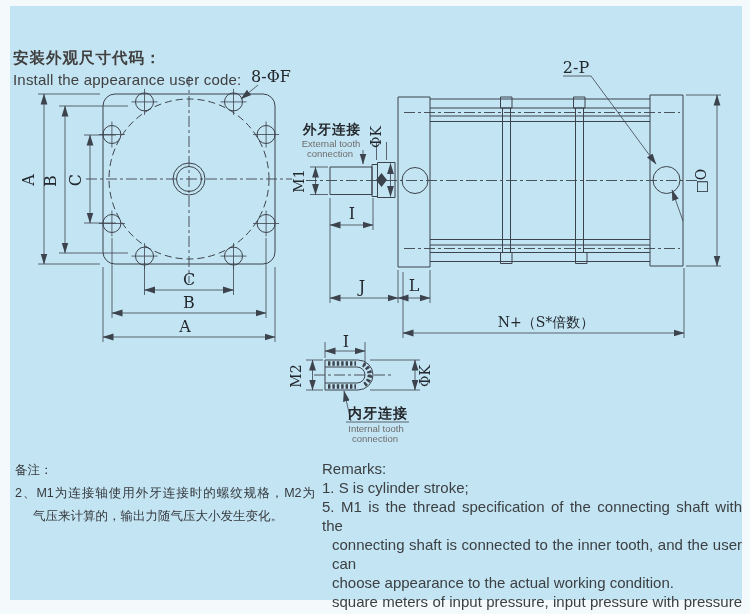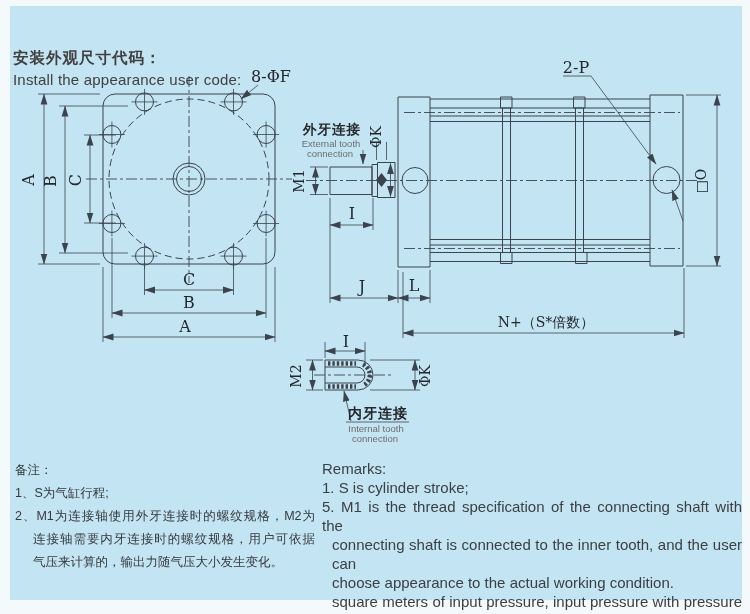--- a/index.html
+++ b/index.html
@@ -244,23 +244,21 @@
       <line class="thin" x1="351" y1="421" x2="344" y2="391" marker-end="url(#aE)"></line>
       <text class="cjk-bold" x="378" y="418" text-anchor="middle" style="font-size:14px">内牙连接</text>
       <line class="thin" x1="346" y1="422" x2="409" y2="422"></line>
       <text class="graylab" x="376" y="432" text-anchor="middle">Internal tooth</text>
       <text class="graylab" x="375" y="442" text-anchor="middle">connection</text>
     </g>
   </svg>
 
   <div id="remarks-zh" class="remarks">
     <div class="r-head">备注：</div>
-    <div class="jl">1、S为气缸行程;</div>
     <div class="jl stretch">2、M1为连接轴使用外牙连接时的螺纹规格，M2为</div>
-    <div class="jl stretch ind-zh">连接轴需要内牙连接时的螺纹规格，用户可依据</div>
     <div class="jl ind-zh">气压来计算的，输出力随气压大小发生变化。</div>
   </div>
 
   <div id="remarks-en" class="remarks">
     <div class="r-head">Remarks:</div>
     <div class="jl">1. S is cylinder stroke;</div>
     <div class="jl stretch">5. M1 is the thread specification of the connecting shaft with the</div>
     <div class="jl stretch ind-en">connecting shaft is connected to the inner tooth, and the user can</div>
     <div class="jl ind-en">choose appearance to the actual working condition.</div>
     <div class="jl ind-en">square meters of input pressure, input pressure with pressure changes.</div>

